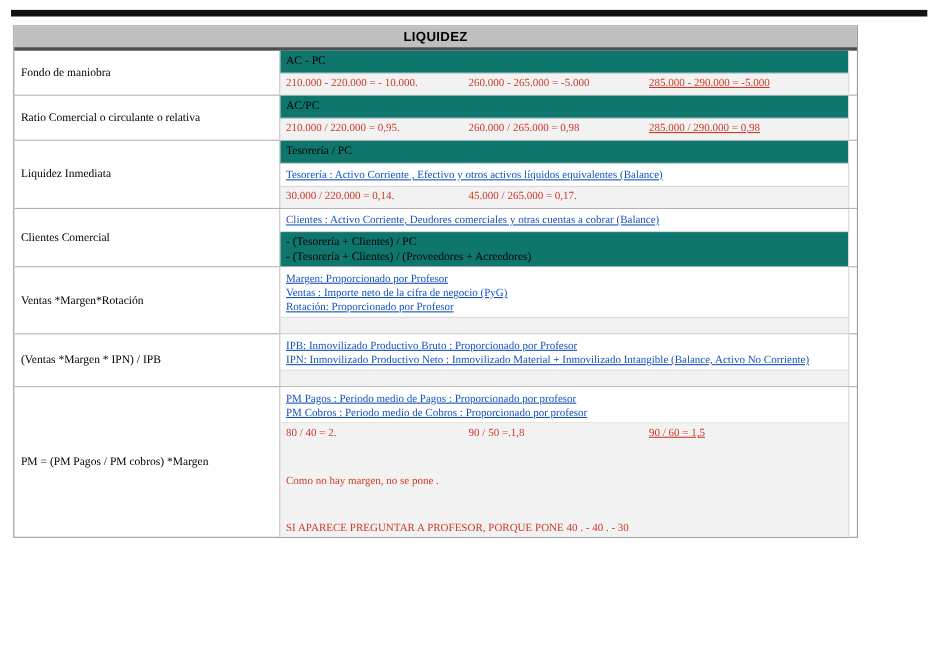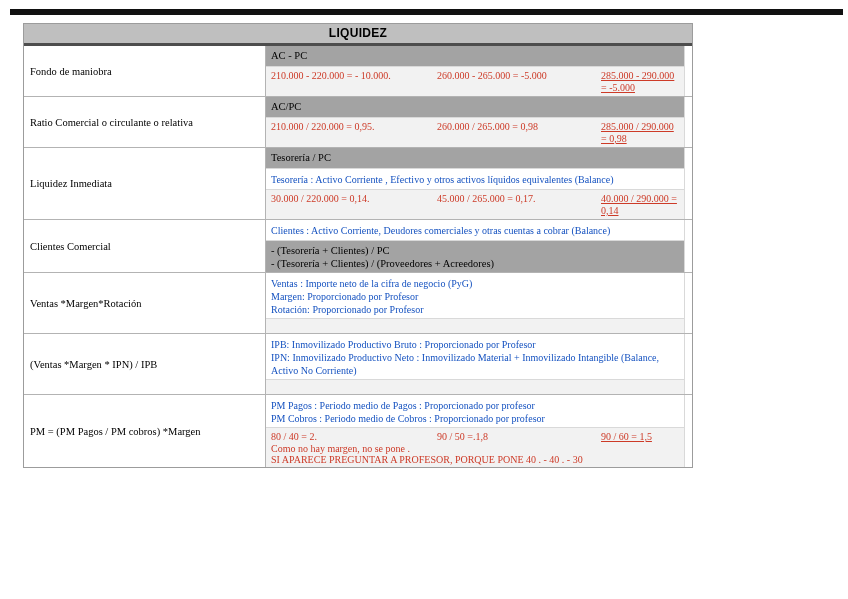--- a/index.html
+++ b/index.html
@@ -15,21 +15,21 @@
     --border-light:#d9d9d9;
     --border-mid:#b3b3b3;
     --border-outer:#9c9c9c;
     --header-bg:#bfbfbf;
   }
   .top-bar{
     position:absolute;left:10px;top:9px;width:833px;height:6px;
     background:#111111;
   }
   .doc-table{
-    position:absolute;left:23px;top:23px;width:670px;
+    position:absolute;left:12px;top:23px;width:768px;
     border:1px solid var(--border-outer);
     background:#ffffff;
     box-sizing:border-box;
   }
   .table-header{
     background:var(--header-bg);
     border-bottom:3px solid #4d4d4d;
     height:19px;line-height:19px;
     text-align:center;
     font-family:"Liberation Sans","DejaVu Sans",sans-serif;
@@ -53,29 +53,29 @@
   }
   .spacer-cell{
     flex:0 0 7px;border-left:1px solid var(--border-light);
   }
   .subrow{
     border-bottom:1px solid var(--border-light);
     padding:3px 5px 2px 5px;
     box-sizing:border-box;
   }
   .subrow:last-child{border-bottom:none;}
-  .subrow.formula{background:#a3a3a3;color:#000;font-size:10.5px;line-height:13px;min-height:21px;}
-  .subrow.note{background:#fff;color:var(--blue);font-size:10px;line-height:13px;min-height:21px;padding-top:4px;}
+  .subrow.formula{background:#0f766e;color:#000;font-size:10.5px;line-height:13px;min-height:21px;}
+  .subrow.note{background:#fff;color:var(--blue);font-size:10px;line-height:13px;min-height:21px;padding-top:4px;text-decoration:underline;}
   .subrow.result3,.subrow.result-block{background:var(--shade);color:var(--red);font-size:10px;line-height:12px;min-height:19px;display:block;}
   .subrow.empty{background:var(--shade);min-height:14px;padding:0;}
   .cols3{display:flex;}
   .cols3 .c0{flex:0 0 166px;}
   .cols3 .c1{flex:0 0 164px;}
   .cols3 .c2{flex:1 1 auto;text-decoration:underline;}
-  .result-block .extra-line{line-height:11px;}
+  .result-block .extra-line{line-height:11px;margin-top:32px;}
   .result-block .cols3{line-height:12px;}
 </style>
 </head>
 <body>
 
 <div class="top-bar"></div>
 
 <div class="doc-table">
   <div class="table-header">LIQUIDEZ</div>
   <div>
@@ -117,21 +117,20 @@
           <div class="subrow formula">
             <div>Tesorería / PC</div>
           </div>
           <div class="subrow note">
             <div>Tesorería : Activo Corriente , Efectivo y otros activos líquidos equivalentes (Balance)</div>
           </div>
           <div class="subrow result3">
             <div class="cols3">
               <span class="c0">30.000 / 220.000 = 0,14.</span>
               <span class="c1">45.000 / 265.000 = 0,17.</span>
-              <span class="c2">40.000 / 290.000 = 0,14</span>
             </div>
           </div>
         </div>
         <div class="spacer-cell"></div>
       </div>
       <div class="section-row">
         <div class="label-cell">Clientes Comercial</div>
         <div class="content-cell">
           <div class="subrow note">
             <div>Clientes : Activo Corriente, Deudores comerciales y otras cuentas a cobrar (Balance)</div>
@@ -140,22 +139,22 @@
             <div>-   (Tesorería + Clientes) / PC</div>
             <div>-   (Tesorería + Clientes) / (Proveedores + Acreedores)</div>
           </div>
         </div>
         <div class="spacer-cell"></div>
       </div>
       <div class="section-row">
         <div class="label-cell">Ventas *Margen*Rotación</div>
         <div class="content-cell">
           <div class="subrow note">
+            <div>Margen: Proporcionado por Profesor</div>
             <div>Ventas : Importe neto de la cifra de negocio (PyG)</div>
-            <div>Margen: Proporcionado por Profesor</div>
             <div>Rotación: Proporcionado por Profesor</div>
           </div>
           <div class="subrow empty"></div>
         </div>
         <div class="spacer-cell"></div>
       </div>
       <div class="section-row">
         <div class="label-cell">(Ventas  *Margen * IPN) / IPB</div>
         <div class="content-cell">
           <div class="subrow note">

